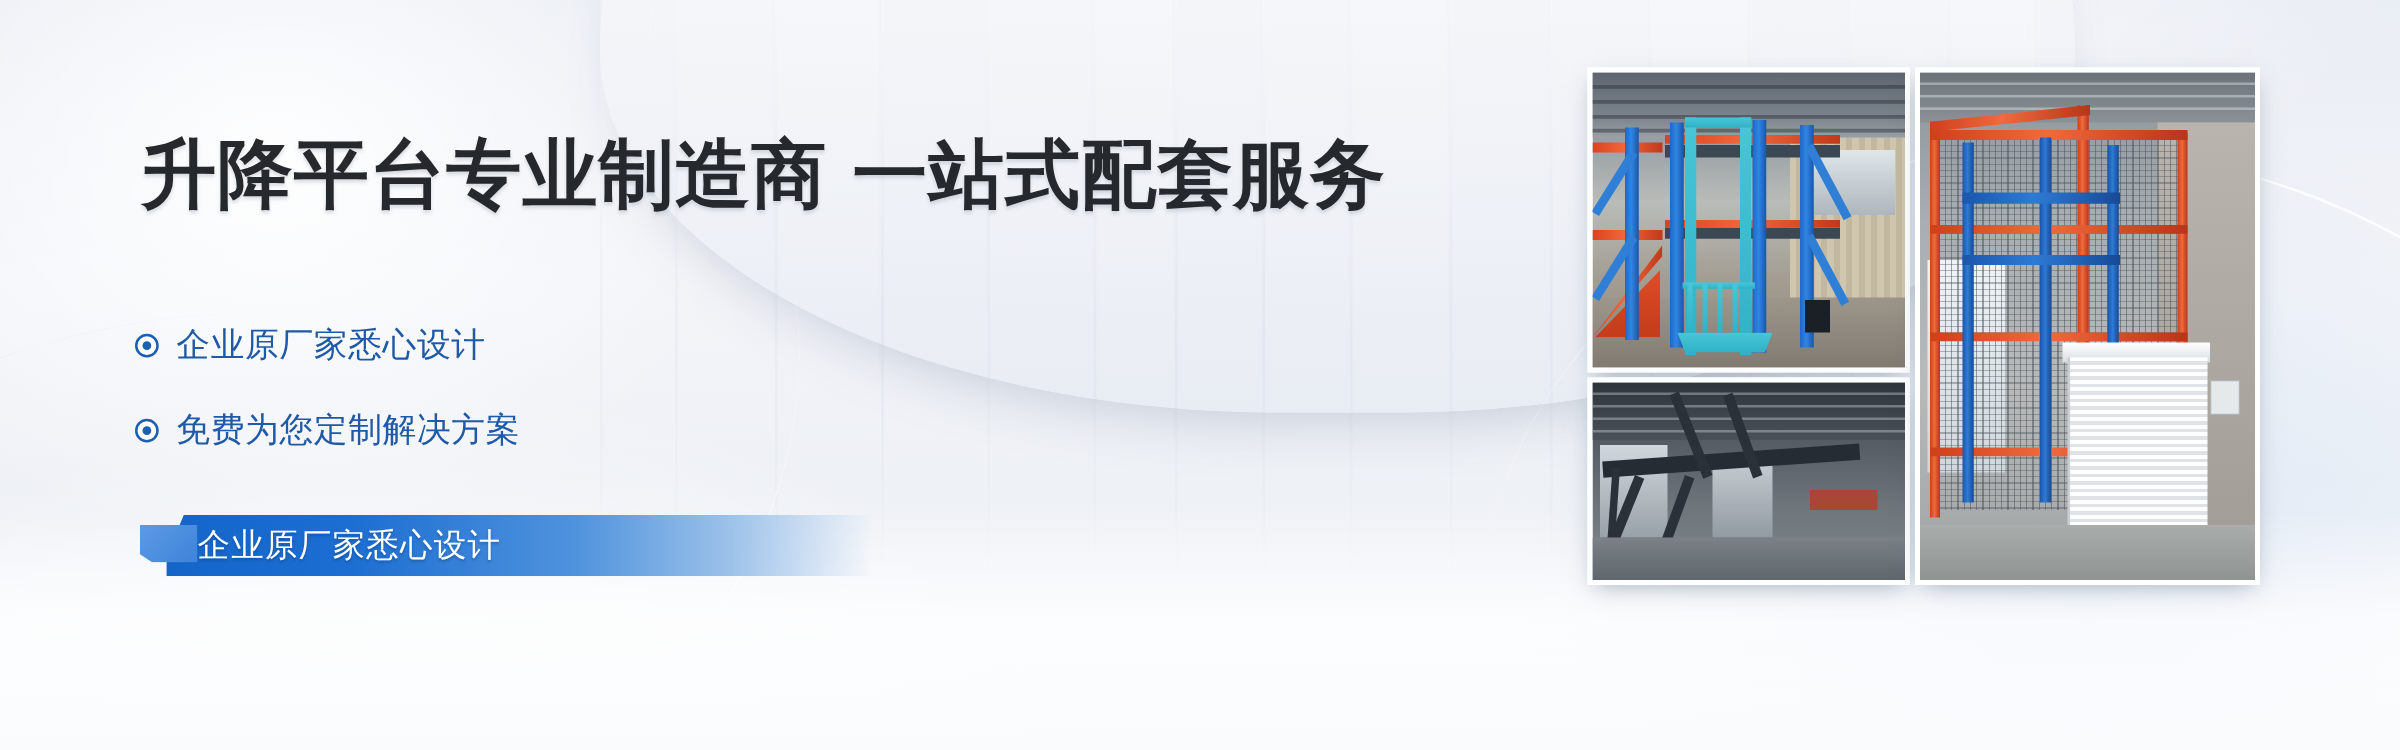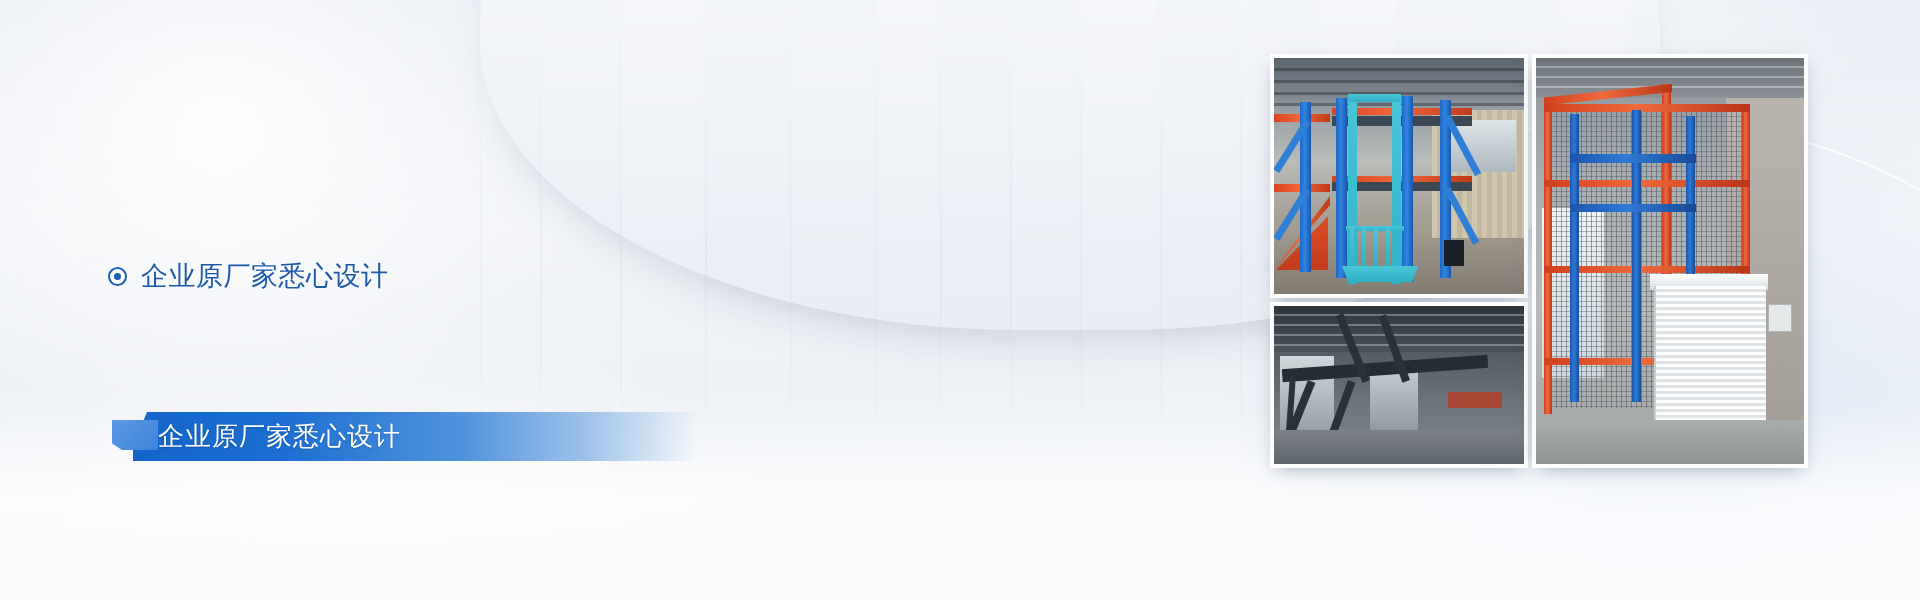--- a/index.html
+++ b/index.html
@@ -197,31 +197,36 @@
       <i style="left: 1160px; opacity: 0.5;"></i>
     </div>
   <div class="swoosh sw1"></div>
   <div class="swoosh sw2"></div>
   <div class="swoosh sw3"></div>
   <div class="swoosh sw4"></div>
   <div class="hall-floor"></div>
 
   <div class="content">
 
+    <div class="headline"><span>升降平台专业制造商</span><span class="gap"></span><span>一站式配套服务</span></div>
 
     <div class="bullets">
 
       <div class="brow">
         <div class="bitem col1">
           <span class="bullet-dot"></span>
           <span class="btext">企业原厂家悉心设计</span>
         </div>
       </div>
 
       <div class="brow">
+        <div class="bitem">
+          <span class="bullet-dot"></span>
+          <span class="btext">免费为您定制解决方案</span>
+        </div>
       </div>
 
     </div>
 
     <div class="ribbon-wrap">
       <div class="ribbon-bar"></div>
       <div class="ribbon-tab"></div>
       <div class="ribbon-text">企业原厂家悉心设计</div>
     </div>
 

